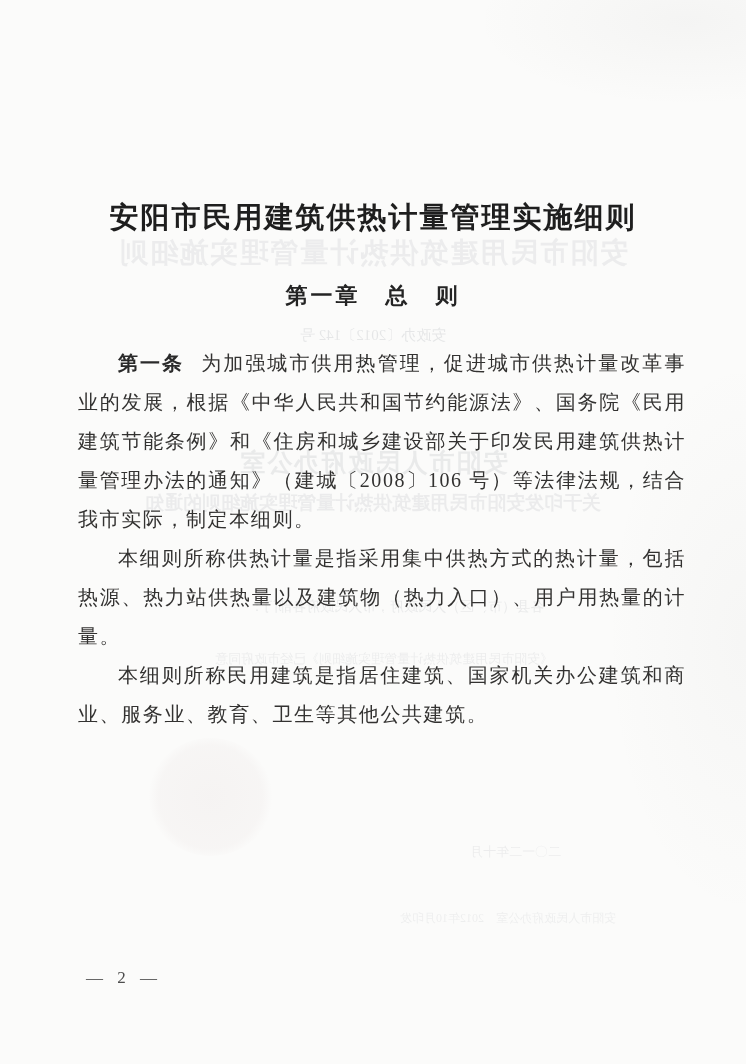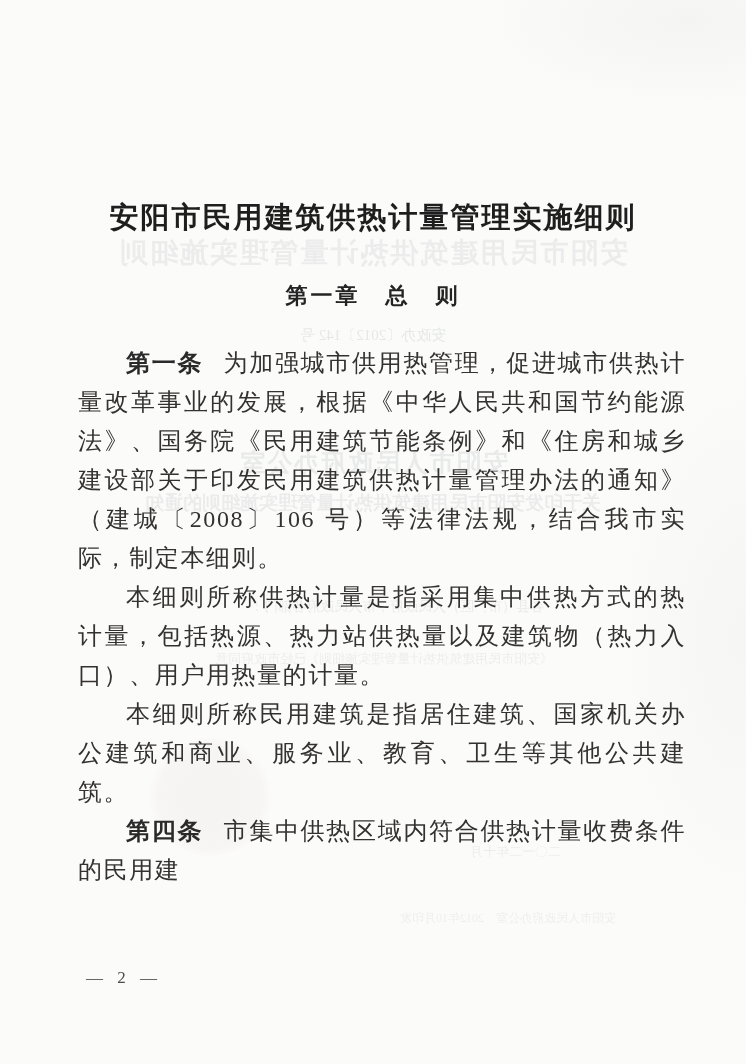--- a/index.html
+++ b/index.html
@@ -44,21 +44,21 @@
     z-index: 3;
   }
   .body-text {
     position: relative;
     z-index: 3;
     width: 608px;
     margin: 32px 0 0 78px;
   }
   .body-text p {
     margin: 0;
-    font-size: 24px;
+    font-size: 20px;
     line-height: 39px;
     letter-spacing: 1.6px;
     text-indent: 2em;
     text-align: justify;
     color: #333231;
   }
   .art-label {
     font-weight: 700;
     color: #2a2a2a;
     margin-right: 0.85em;
@@ -121,18 +121,17 @@
   <div class="ghost-seal"></div>
 
   <h1 class="doc-title">安阳市民用建筑供热计量管理实施细则</h1>
 
   <h2 class="chapter-heading">第一章　总　则</h2>
 
   <div class="body-text">
     <p><span class="art-label">第一条</span><span>为加强城市供用热管理，促进城市供热计量改革事业的发展，根据《中华人民共和国节约能源法》、国务院《民用建筑节能条例》和《住房和城乡建设部关于印发民用建筑供热计量管理办法的通知》（建城〔2008〕106 号）等法律法规，结合我市实际，制定本细则。</span></p>
     <p><span class="art-label"></span><span>本细则所称供热计量是指采用集中供热方式的热计量，包括热源、热力站供热量以及建筑物（热力入口）、用户用热量的计量。</span></p>
     <p><span class="art-label"></span><span>本细则所称民用建筑是指居住建筑、国家机关办公建筑和商业、服务业、教育、卫生等其他公共建筑。</span></p>
-    <p><span class="art-label">第四条</span><span>市集中供热区域内符合供热计量收费条件的民用建</span></p>
   </div>
 
   <div class="page-number">— 2 —</div>
 
 </div>
 
 </body></html>

